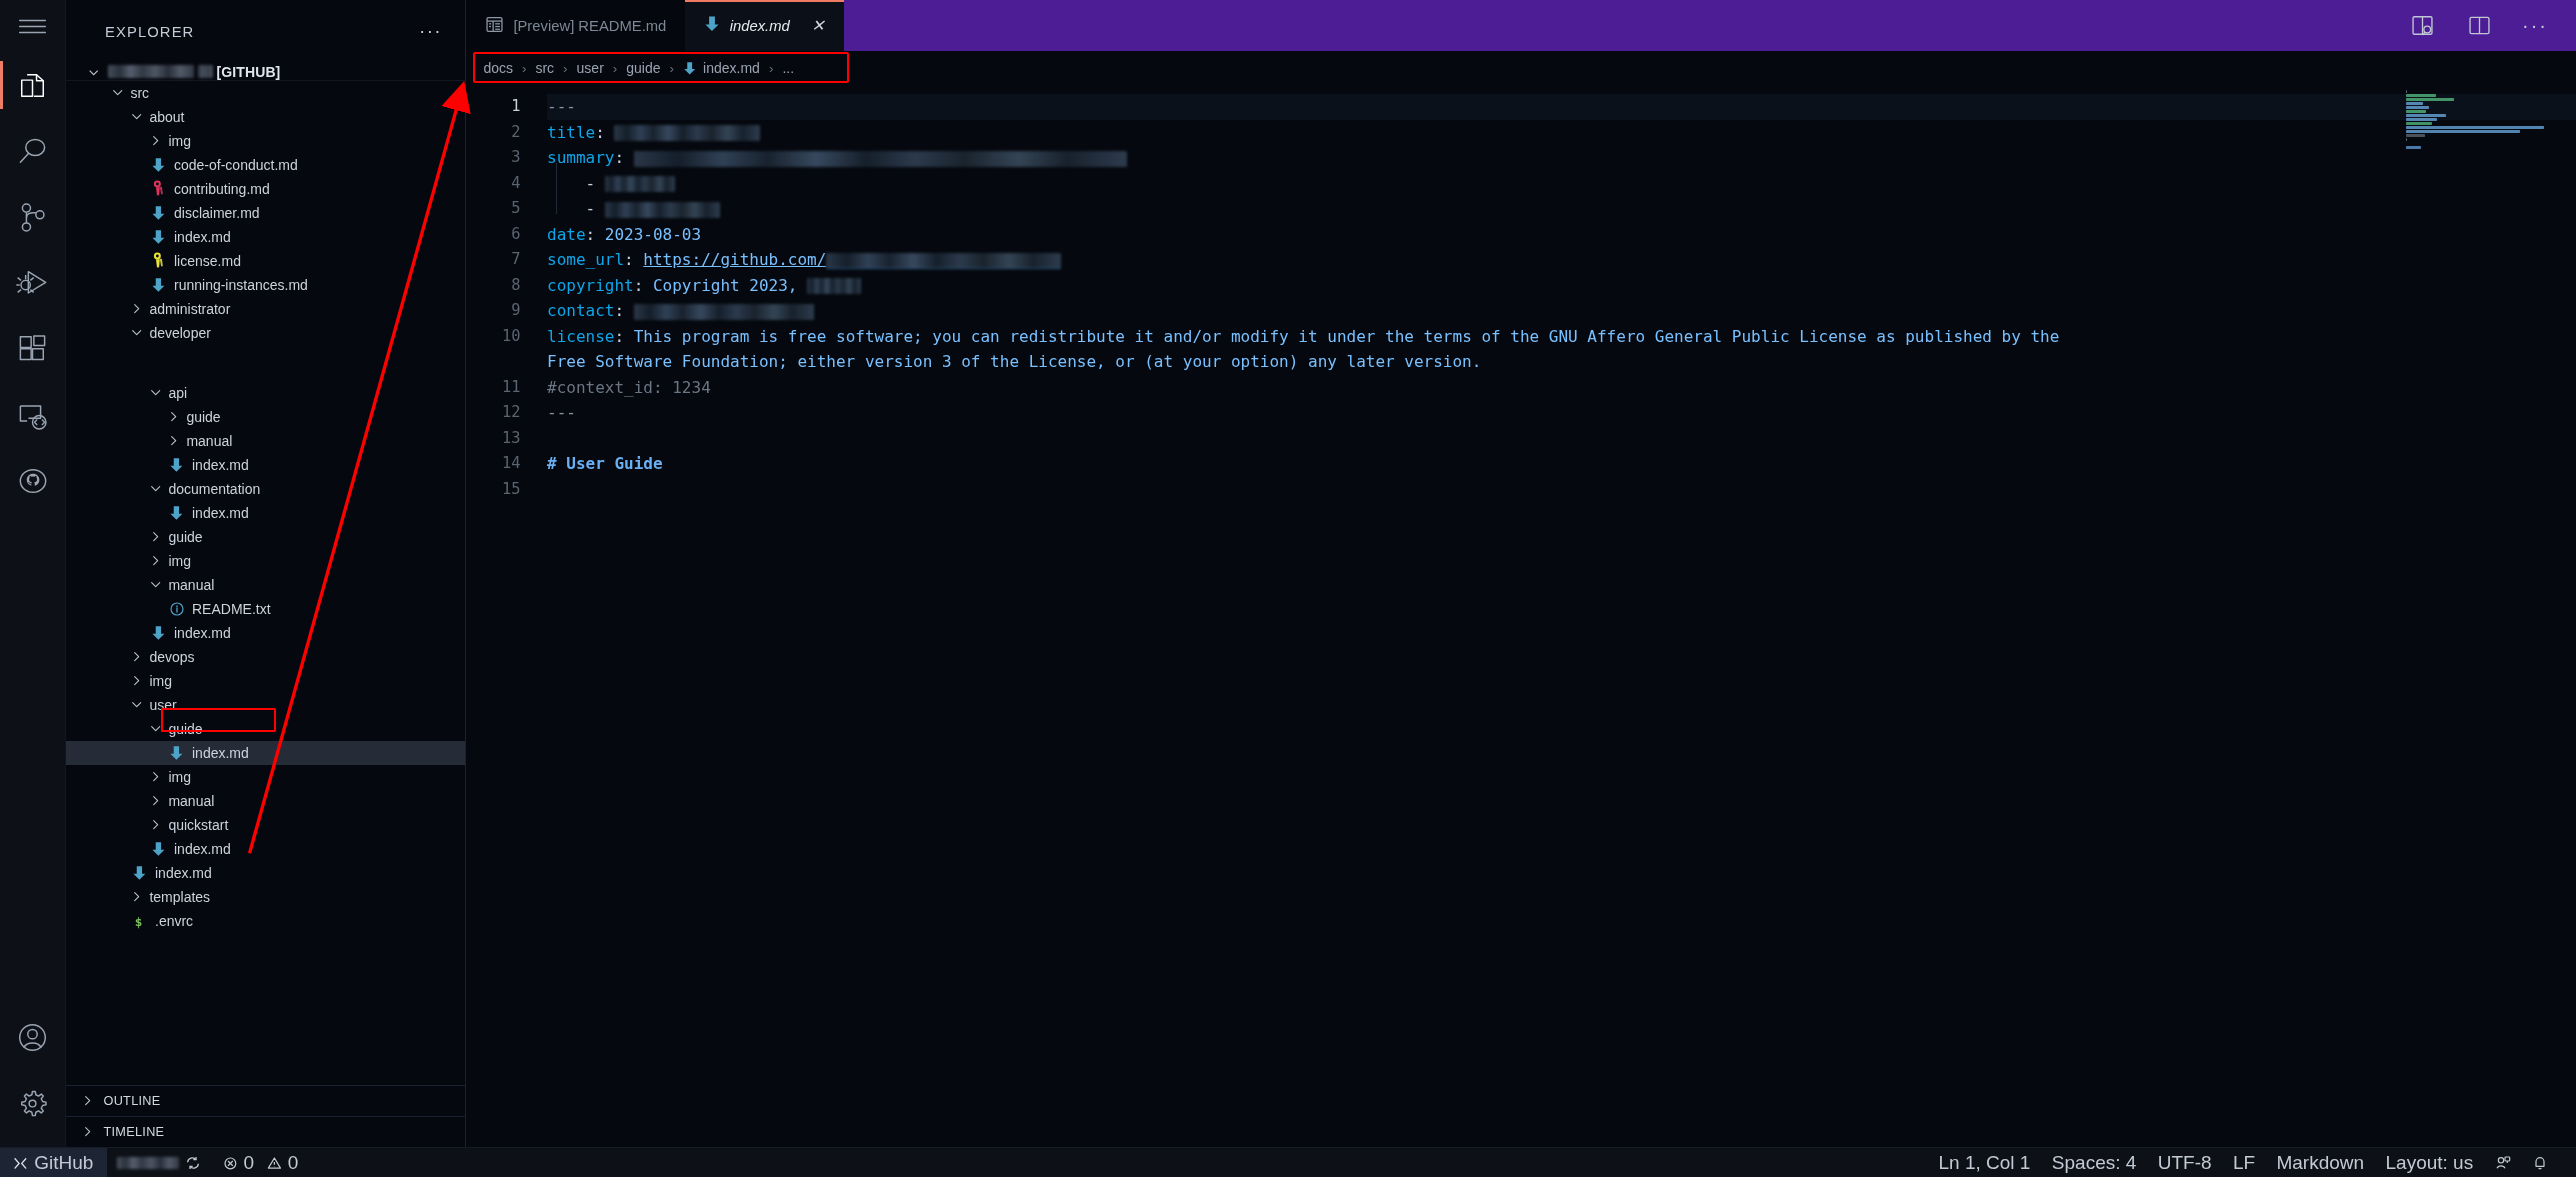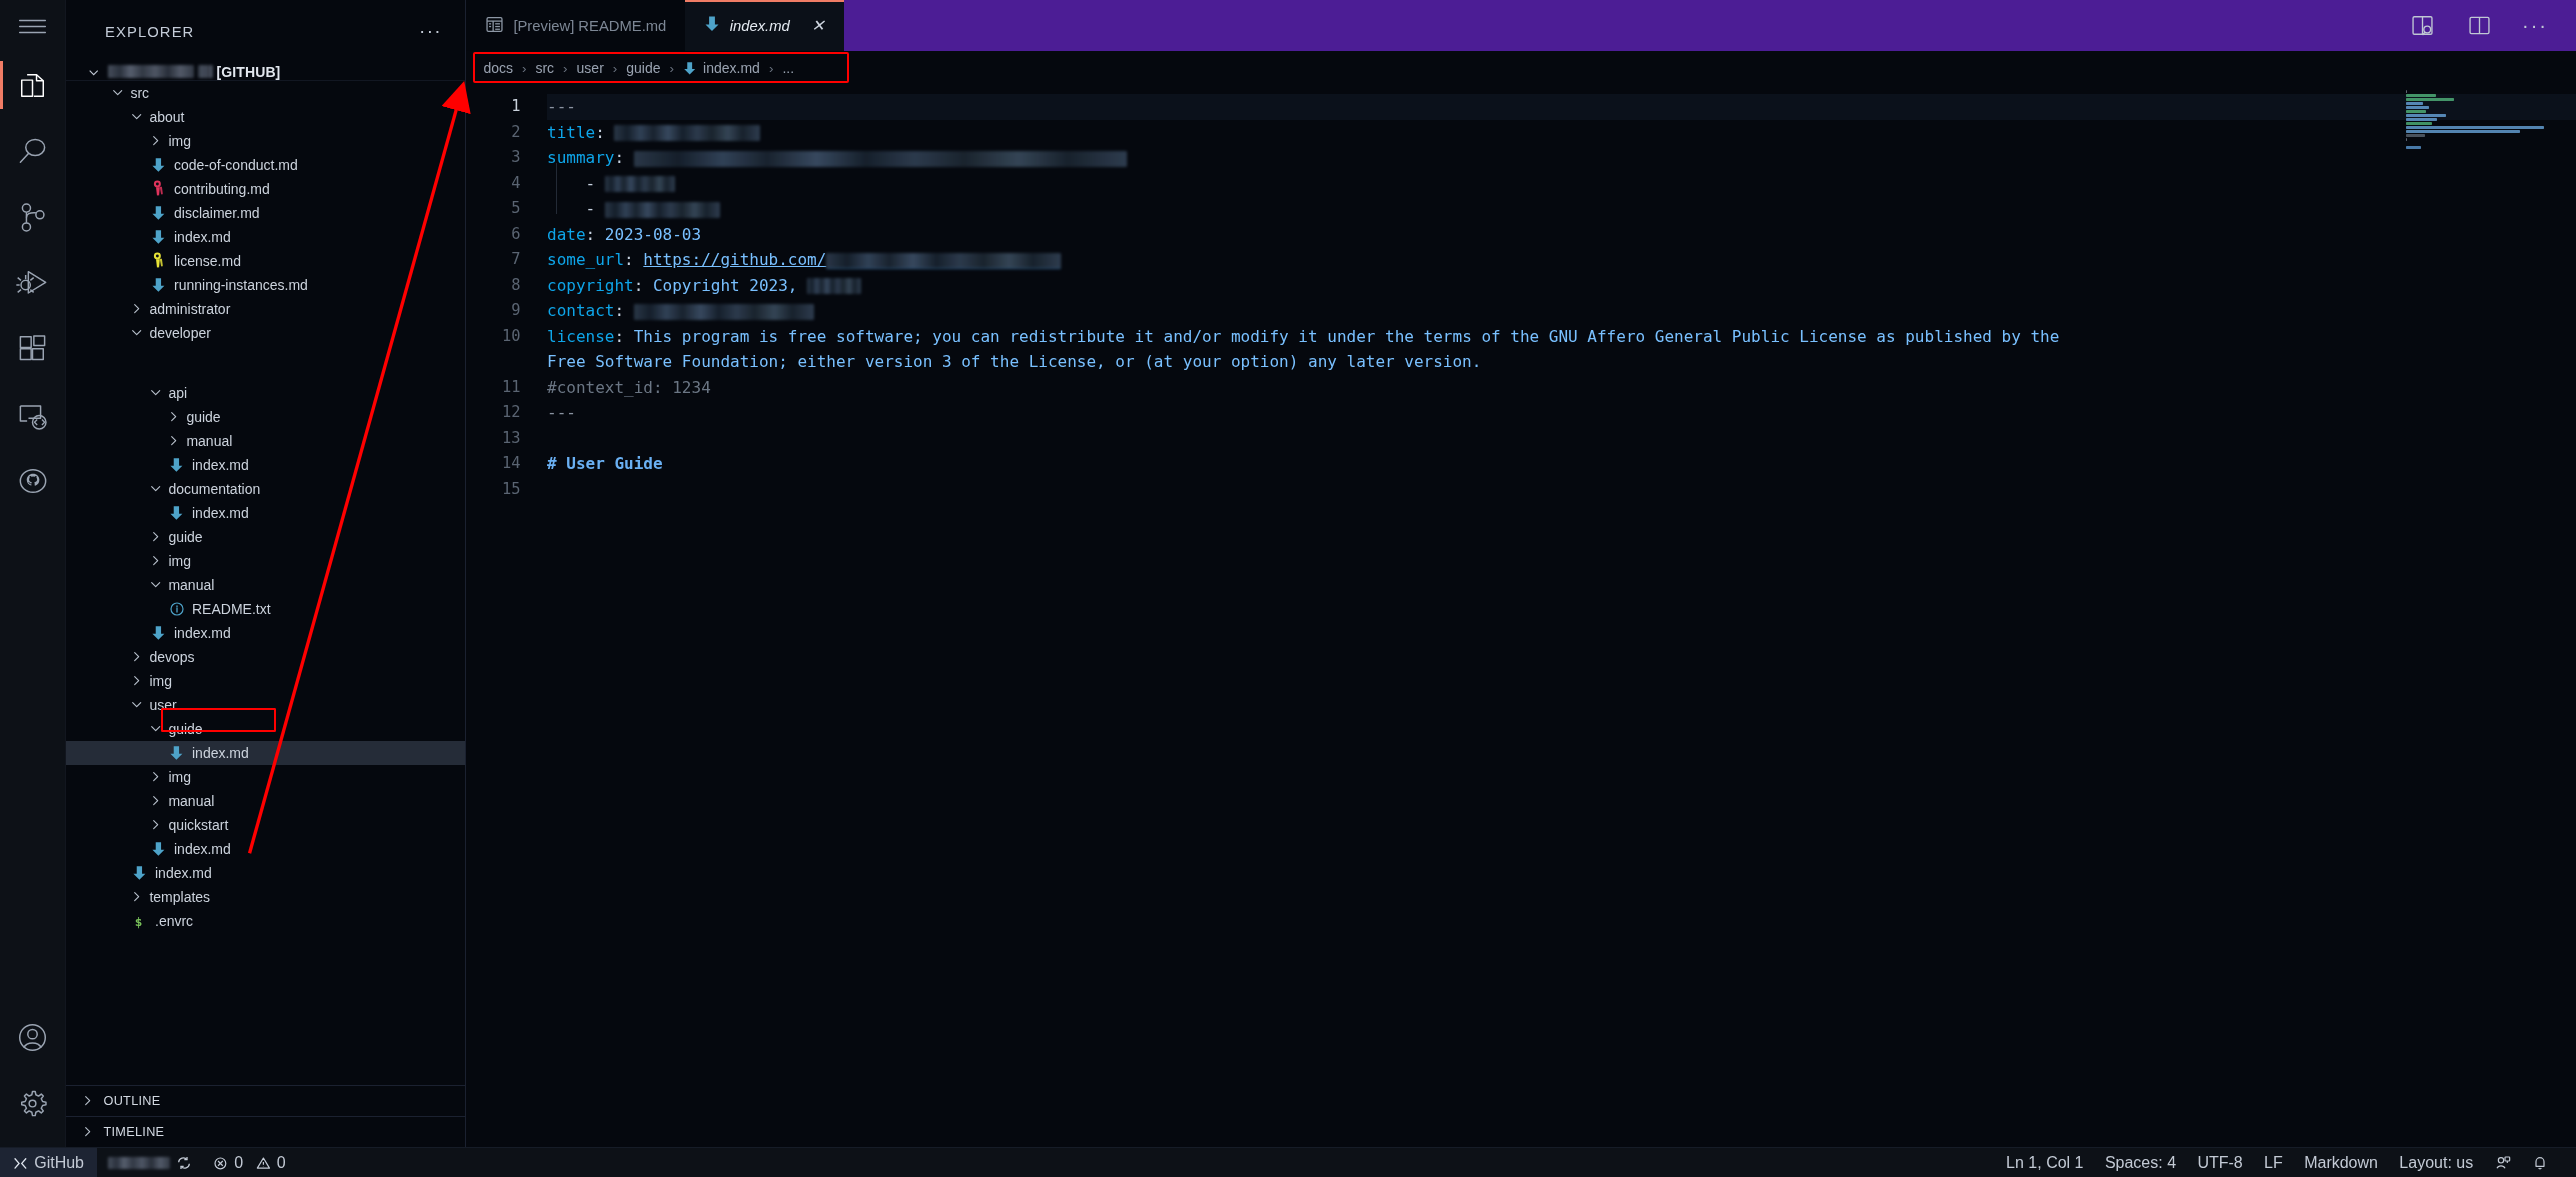--- a/index.html
+++ b/index.html
@@ -168,21 +168,21 @@
     opacity: .9;
   }
   .mm-line { height: 2.7px; margin-bottom: 1.3px; border-radius: 0.7px; }
 
   
   #arrow-svg { position: absolute; inset: 0; pointer-events: none; z-index: 40; }
 
   
   #status-bar {
     height: 31px; flex: 0 0 31px; background: #0d1117;
-    display: flex; align-items: center; color: #c3cad5; font-size: 16px;
+    display: flex; align-items: center; color: #c3cad5; font-size: 19px;
     border-top: 0.7px solid #161c27;
   }
   #status-left { display: flex; align-items: center; height: 100%; }
   .sb-item { display: flex; align-items: center; gap: 6px; padding: 0 10.7px; height: 100%; }
   #remote-item { background: #1d2433; padding: 0 13.4px; }
   #status-right { margin-left: auto; display: flex; align-items: center; padding-right: 17.4px; }
   .sb-item svg { display: block; }
 </style>
 </head>
 <body>

